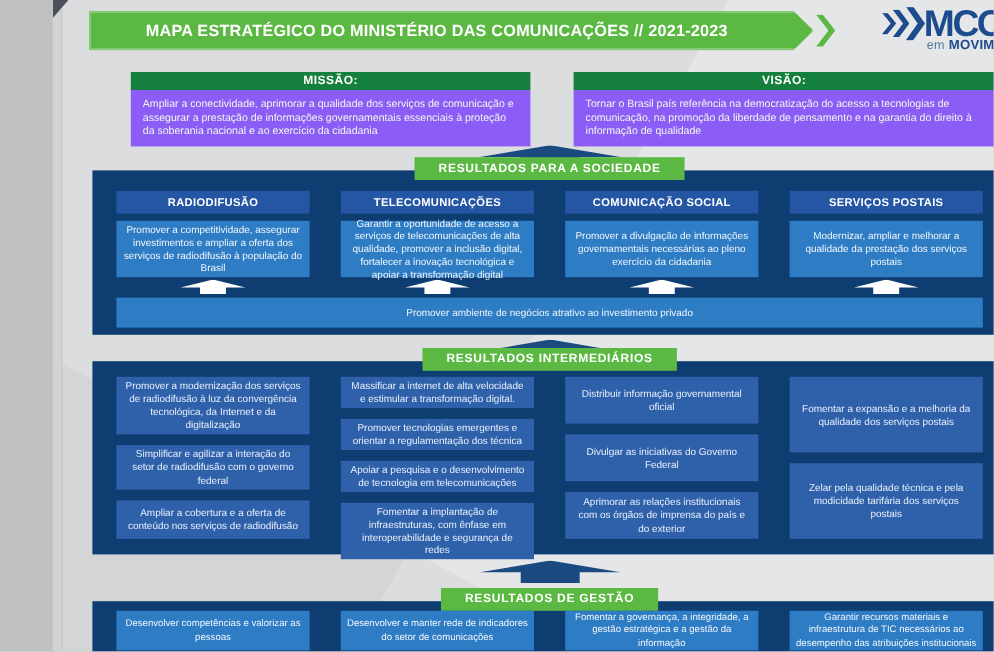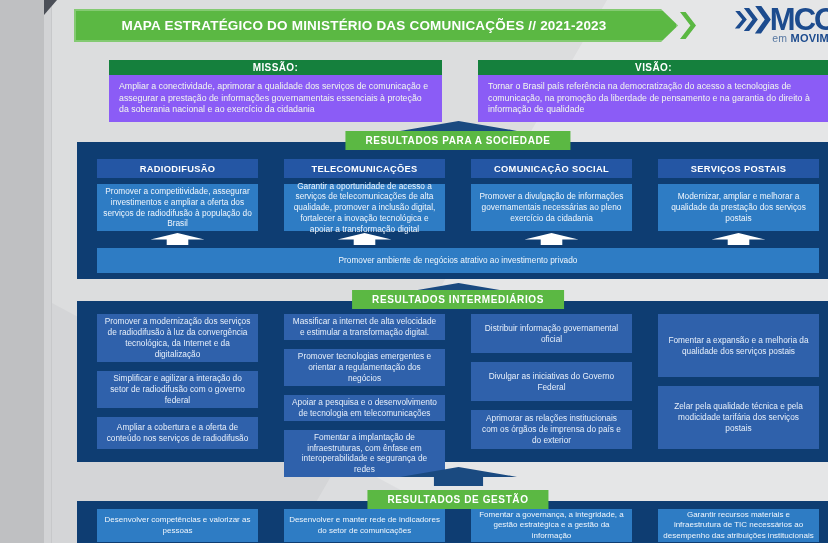--- a/index.html
+++ b/index.html
@@ -169,21 +169,21 @@
   <div class="panel p2">
     <div class="banner">RESULTADOS INTERMEDIÁRIOS</div>
     <div class="cols2">
       <div class="col2">
         <div class="ibox">Promover a modernização dos serviços de radiodifusão à luz da convergência tecnológica, da Internet e da digitalização</div>
         <div class="ibox">Simplificar e agilizar a interação do setor de radiodifusão com o governo federal</div>
         <div class="ibox">Ampliar a cobertura e a oferta de conteúdo nos serviços de radiodifusão</div>
       </div>
       <div class="col2">
         <div class="ibox">Massificar a internet de alta velocidade e estimular a transformação digital.</div>
-        <div class="ibox">Promover tecnologias emergentes e orientar a regulamentação dos negócios</div>
+        <div class="ibox">Promover tecnologias emergentes e orientar a regulamentação dos técnica</div>
         <div class="ibox">Apoiar a pesquisa e o desenvolvimento de tecnologia em telecomunicações</div>
         <div class="ibox">Fomentar a implantação de infraestruturas, com ênfase em interoperabilidade e segurança de redes</div>
       </div>
       <div class="col2">
         <div class="ibox">Distribuir informação governamental oficial</div>
         <div class="ibox">Divulgar as iniciativas do Governo Federal</div>
         <div class="ibox">Aprimorar as relações institucionais com os órgãos de imprensa do país e do exterior</div>
       </div>
       <div class="col2">
         <div class="ibox">Fomentar a expansão e a melhoria da qualidade dos serviços postais</div>

